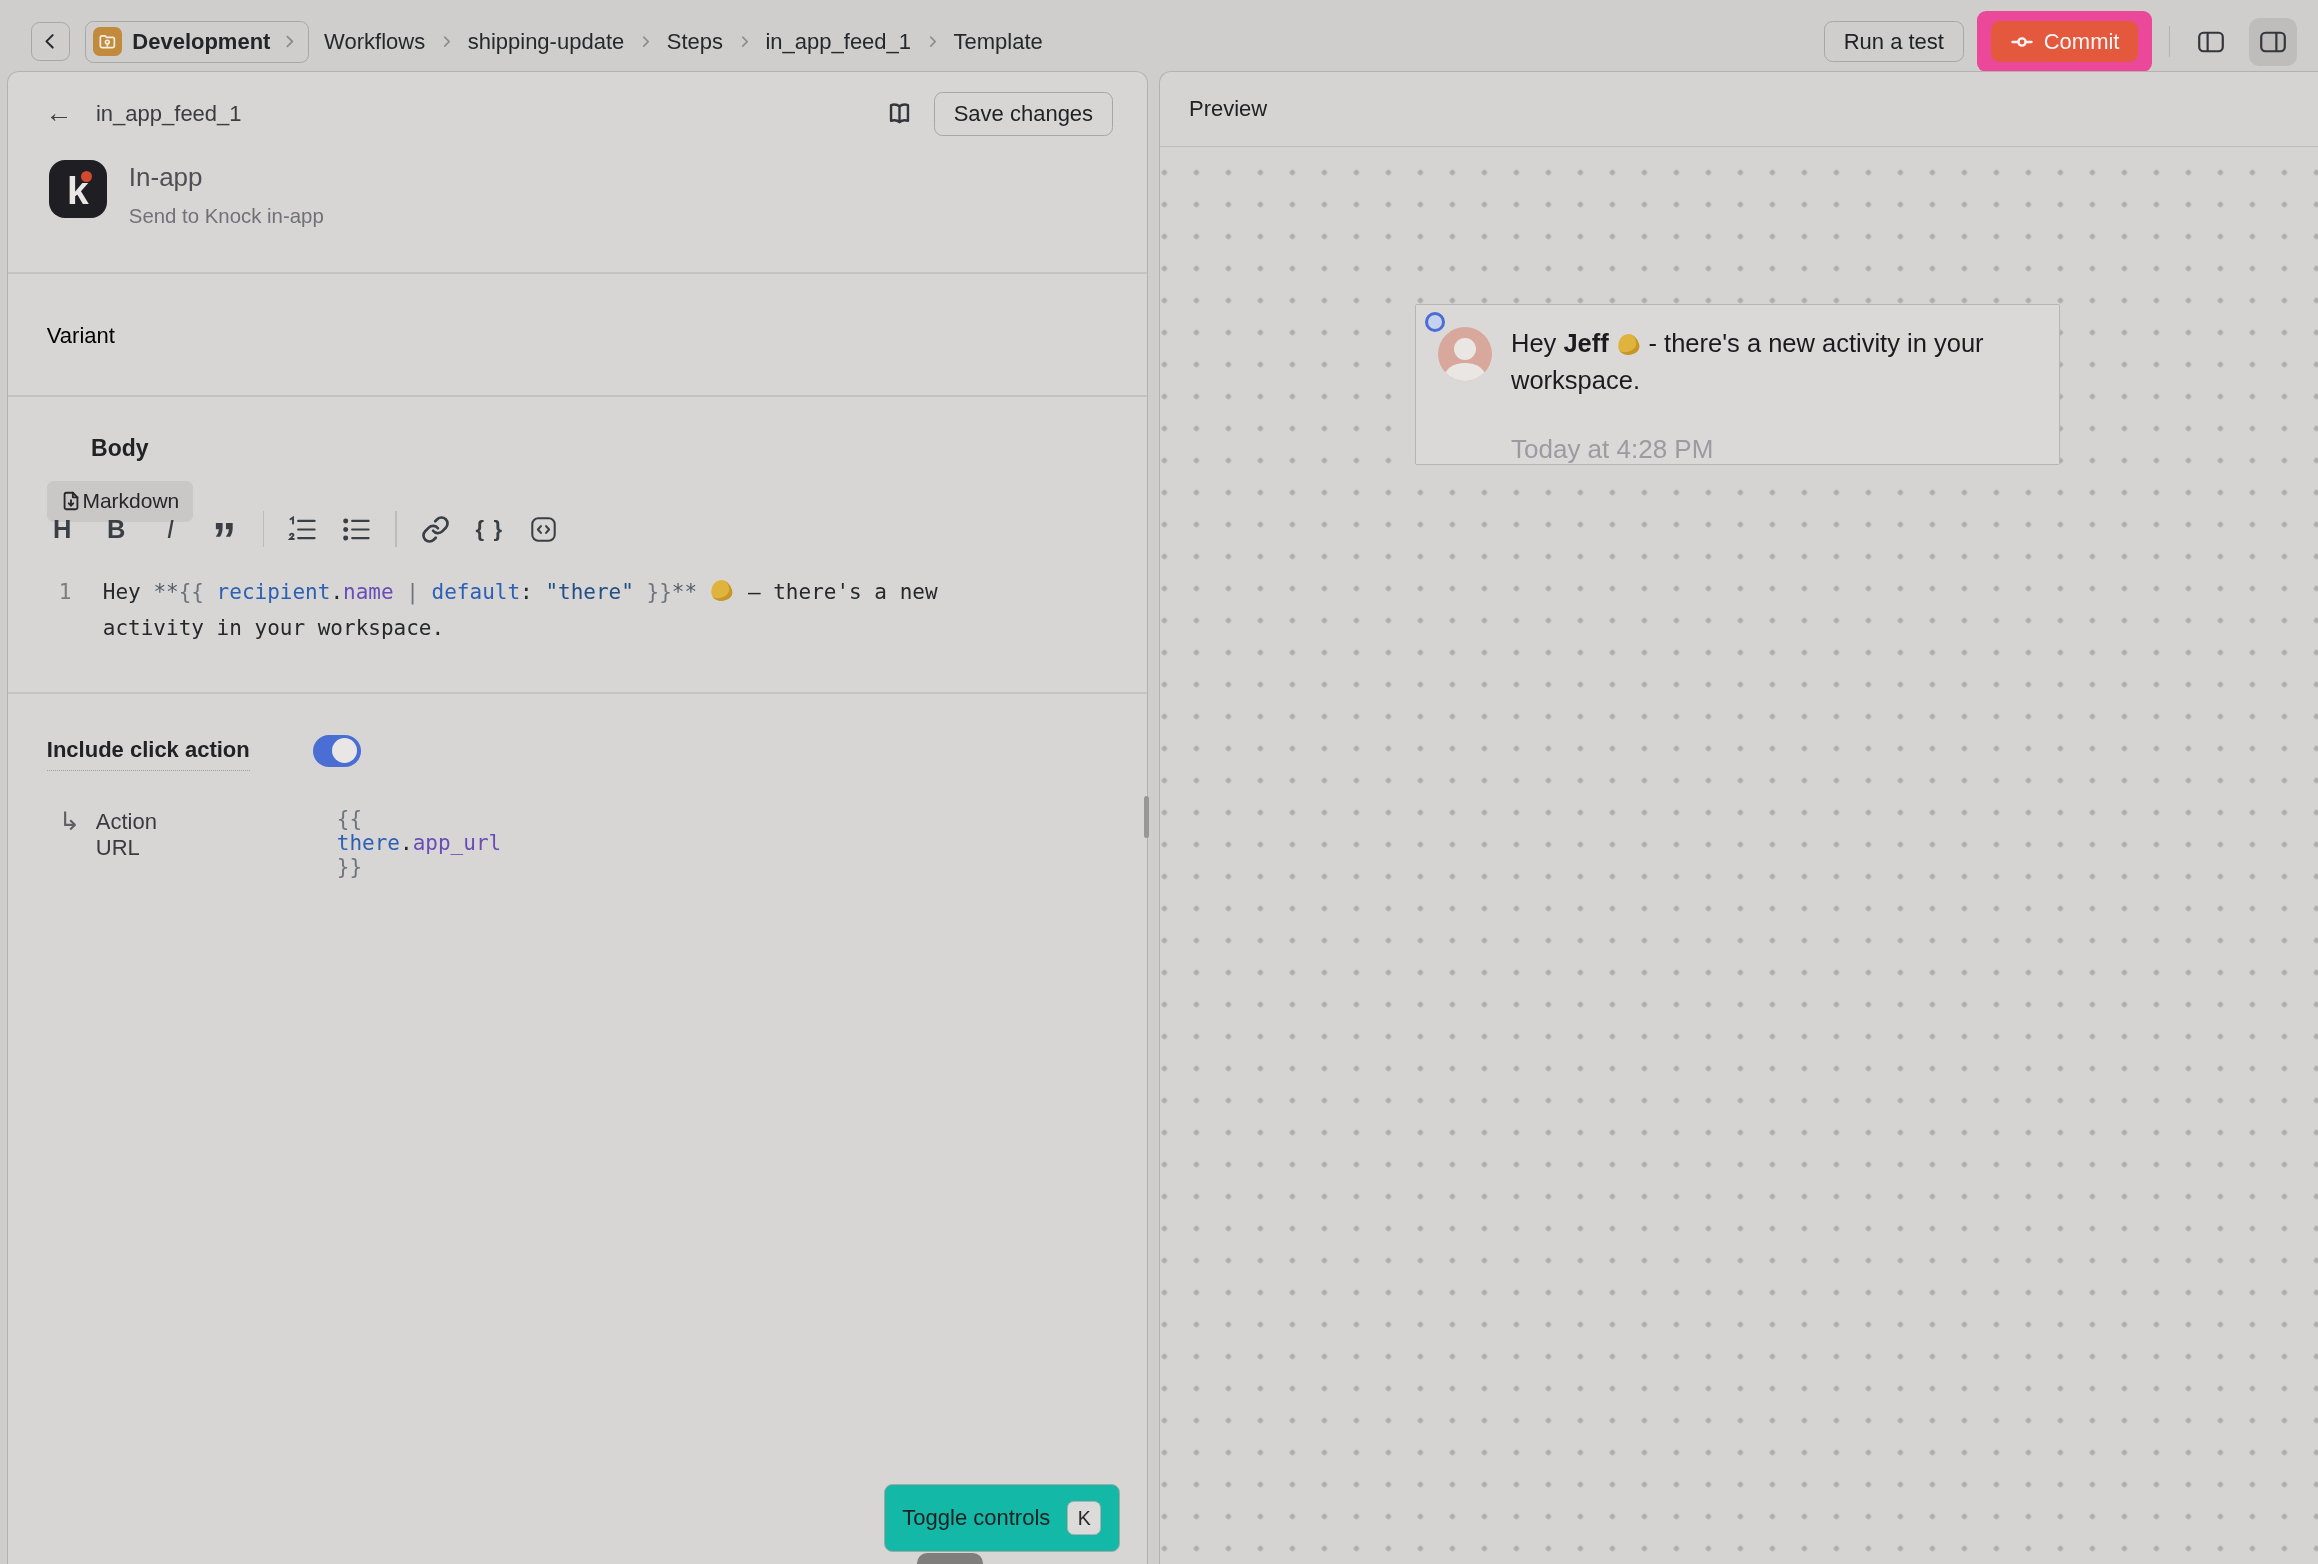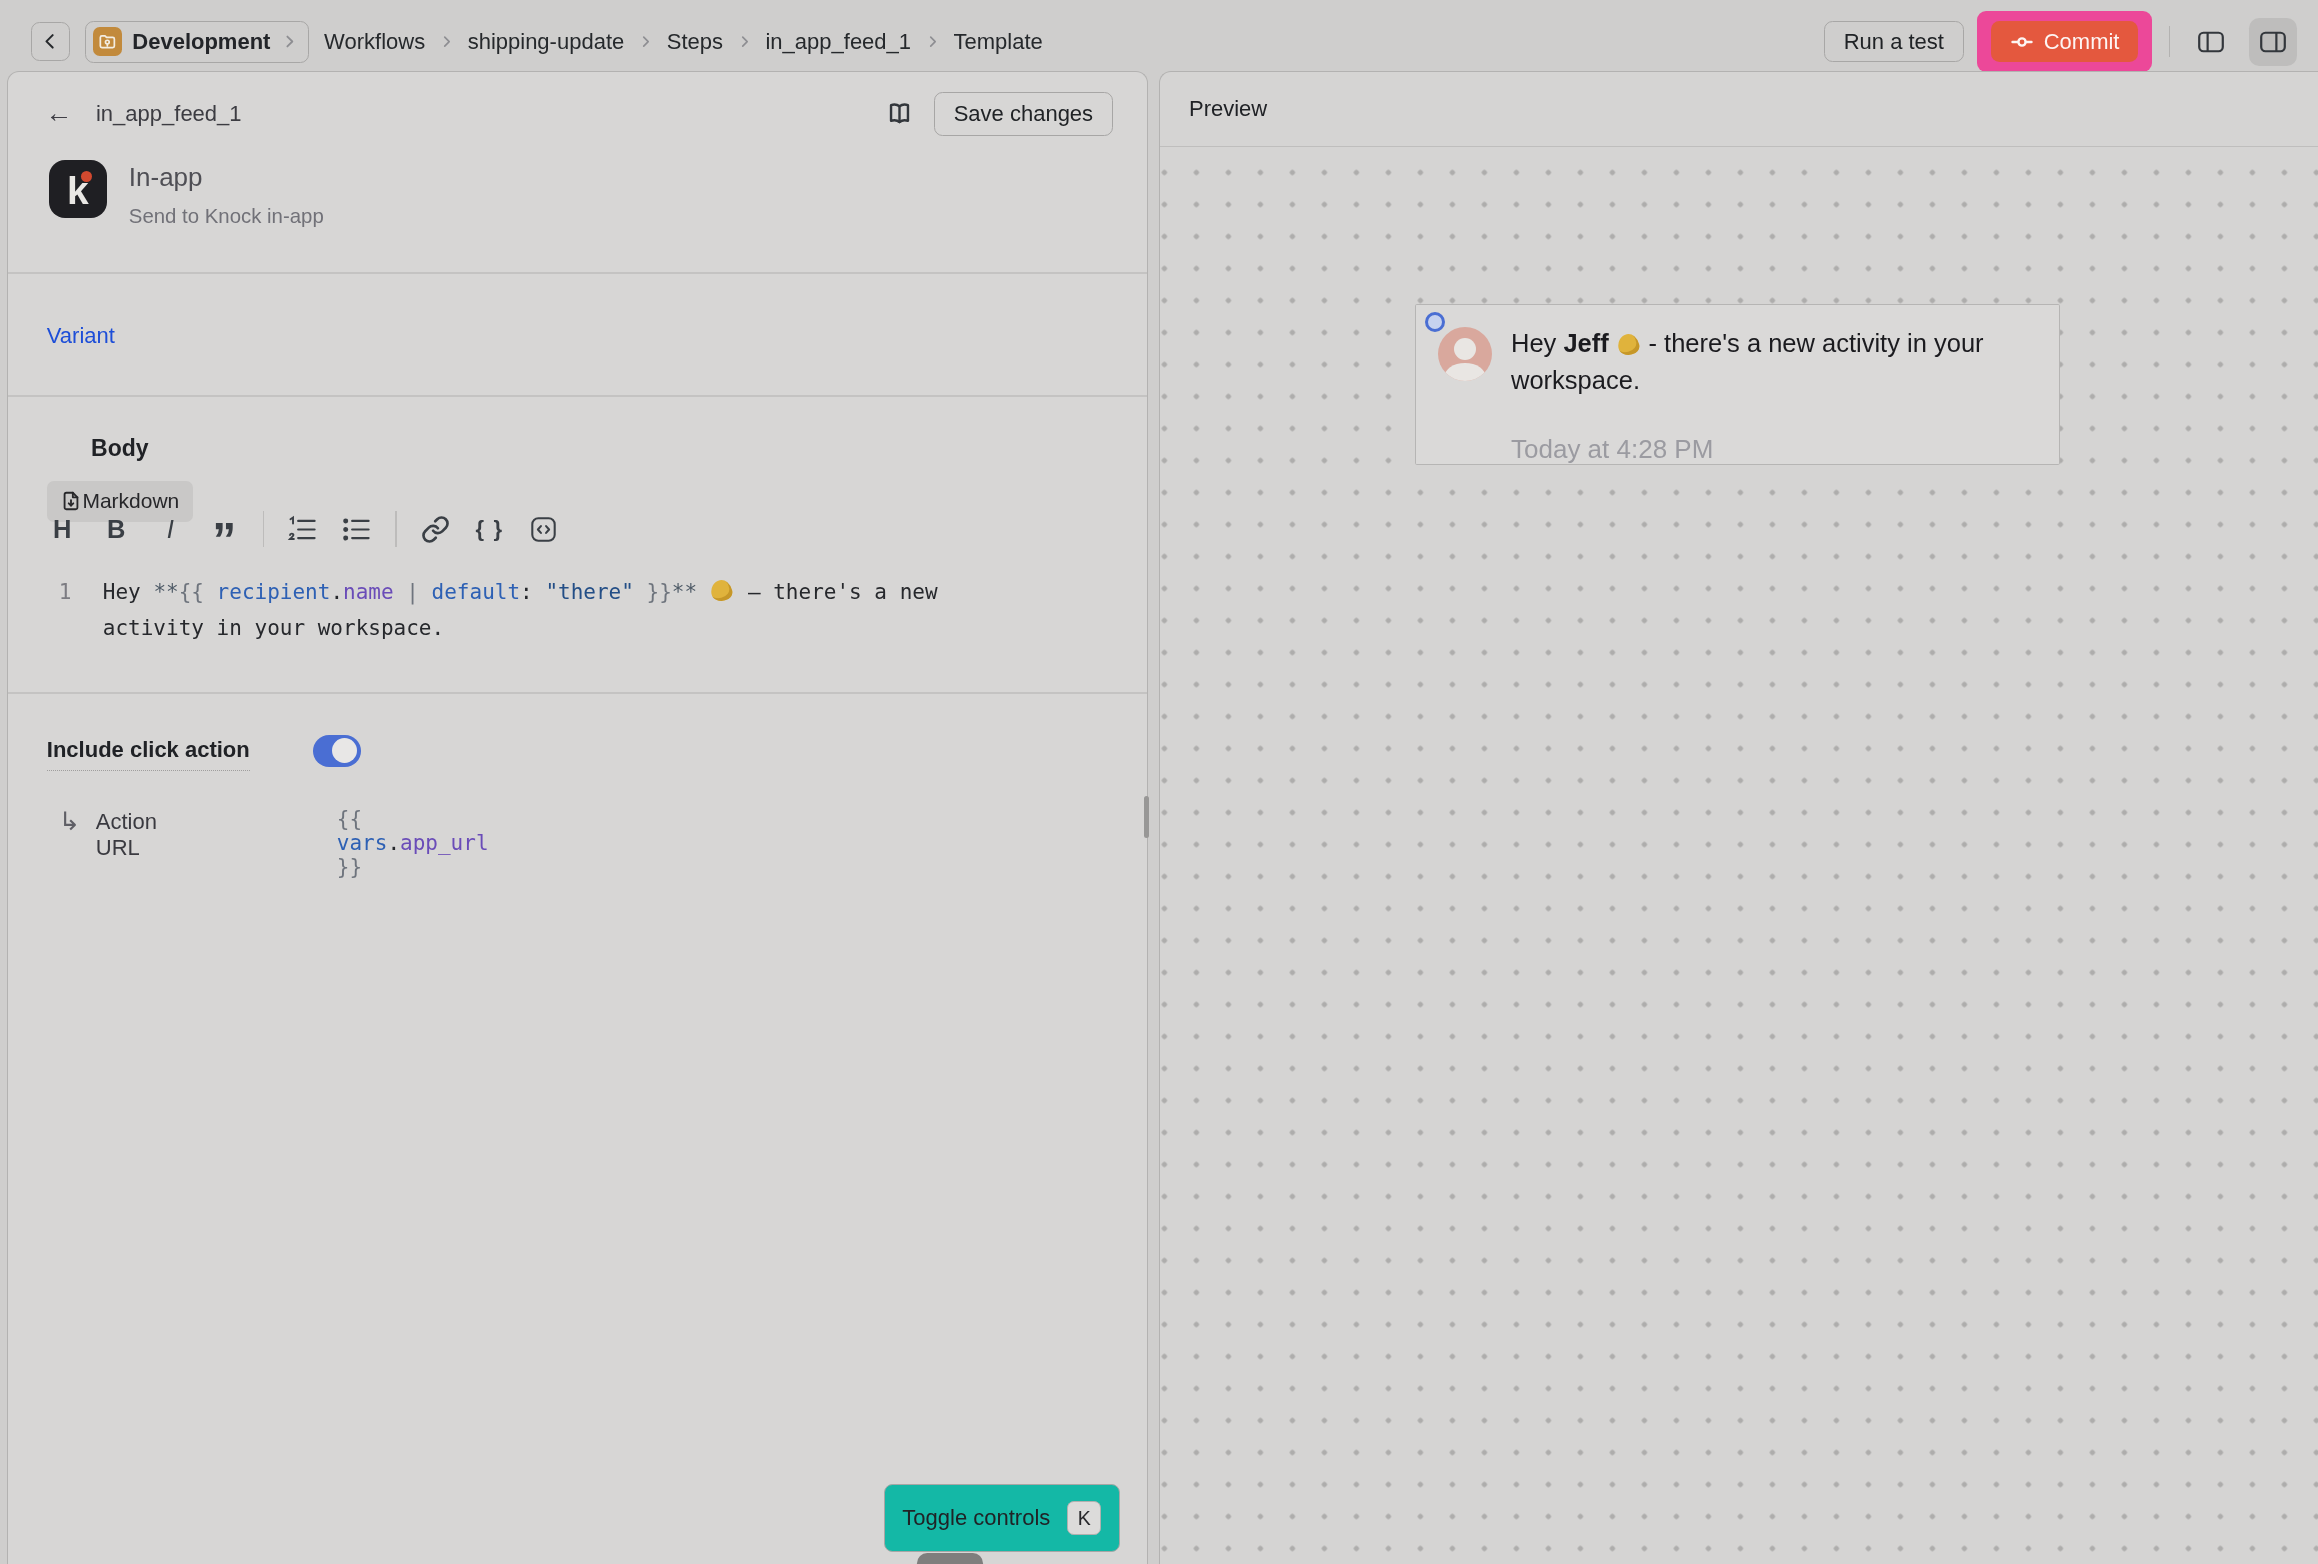--- a/index.html
+++ b/index.html
@@ -54,21 +54,21 @@
     display:flex; align-items:center; justify-content:center; }
   .knock-logo .k { color:#e9e7e4; font-size:39px; font-weight:700; margin-top:3.4px; }
   .knock-logo .dot { position:absolute; top:11px; right:14.4px; width:11px; height:11px;
     border-radius:50%; background:#d2492f; }
   .channel-title { font-size:26px; font-weight:500; color:#4f4f55; margin-top:1.7px; }
   .channel-sub { font-size:20.4px; color:#717178; margin-top:12px; }
 
   .divider { position:absolute; left:0; width:100%; height:1.7px; background:#c4c3c2; }
 
   .variant-row { position:absolute; left:39px; right:46px; top:239px; height:49px; }
-  .variant-label { position:absolute; left:0; top:12px; font-size:22px; color:#1d4ed8; }
+  .variant-label { position:absolute; left:0; top:12px; font-size:22px; color:#000000; }
   .segmented { position:absolute; left:211px; right:0; top:0; height:49px;
     background:#c7c6c5; border-radius:8.5px; display:flex; }
   .segment { flex:1; display:flex; align-items:center; justify-content:center;
     font-size:22px; font-weight:500; color:#3a3a40; background:transparent; border:none; font-family:inherit; }
   .segment.active { background:#d8d7d6; border:1.7px solid #a2a1a0; border-radius:7.6px;
     color:#18181b; font-weight:600; }
 
   .body-row { position:absolute; left:39px; top:363px; display:flex; align-items:center; gap:18.7px;flex-direction:column; }
   .body-label { font-size:23px; font-weight:600; color:#202226; }
   .md-badge { display:flex; align-items:center; gap:0; height:41px; padding:0 13.6px;
@@ -327,21 +327,21 @@
     <div class="click-row">
       <span class="click-label">Include click action</span>
       <button class="toggle">
         <span class="knob"></span>
       </button>
     </div>
 
     <div class="action-row">
       <span class="action-arrow">↳</span>
       <span class="action-label">Action URL</span>
-      <span class="action-value code-value"><span class="tok-brace">{{ </span><span class="tok-blue">vars</span><span class="tok-plain">.</span><span class="tok-purple">app_url</span><span class="tok-brace"> }}</span></span>
+      <span class="action-value code-value"><span class="tok-brace">{{ </span><span class="tok-blue">there</span><span class="tok-plain">.</span><span class="tok-purple">app_url</span><span class="tok-brace"> }}</span></span>
     </div>
 
     <button class="btn-toggle-controls">
       <span>Toggle controls</span>
       <span class="key-badge">K</span>
     </button>
 
     <div class="bottom-partial"></div>
   </section>
 

